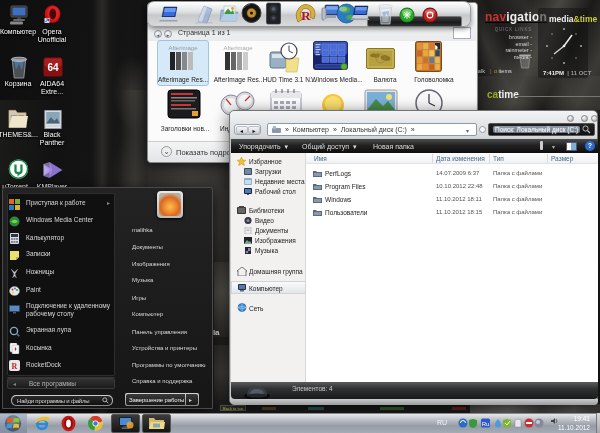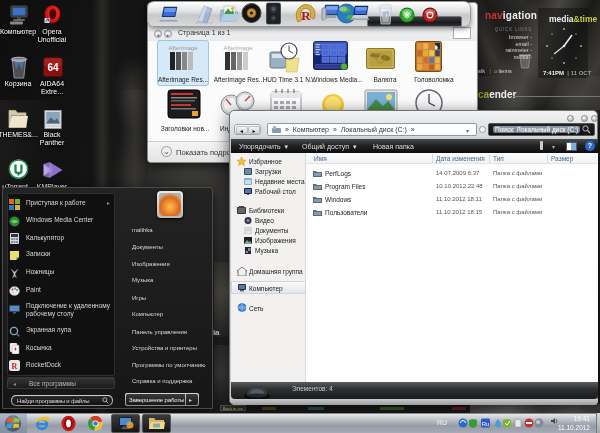--- a/index.html
+++ b/index.html
@@ -39,21 +39,21 @@
 
 <div class="abs" style="left:213px;top:405px;width:387px;height:8px;background:#1c1c1c;"></div>
 <div class="abs" style="left:470px;top:404px;width:130px;height:9px;background:linear-gradient(105deg,#4e4c4a,#6a6866 30%,#45433f 55%,#5a5855 80%,#3a3836);"></div>
 <div class="abs" style="left:220px;top:405px;width:26px;height:6px;background:#2e2e2e;border:1px solid #555;font-size:4px;color:#cc4;line-height:5px;text-align:center;overflow:hidden;">Back to top</div>
 <div class="abs" style="left:308px;top:407px;width:16px;height:3px;background:#2e5a5a;"></div>
 <div class="abs" style="left:380px;top:407px;width:24px;height:3px;background:#3a6a2a;"></div>
 <div class="abs" style="left:452px;top:407px;width:14px;height:3px;background:#7a2222;"></div>
 <div class="abs" style="left:262px;top:407px;width:14px;height:3px;background:#5a4a22;"></div>
 
 
-<div class="abs" style="left:485px;top:10px;font-size:10px;font-weight:bold;letter-spacing:.2px;"><span style="color:#c33;">nav</span><span style="color:#eee;">igation</span></div>
+<div class="abs" style="left:485px;top:10px;font-size:12px;font-weight:bold;letter-spacing:.2px;text-decoration:underline;"><span style="color:#c33;">nav</span><span style="color:#eee;">igation</span></div>
 <div class="abs" style="left:480px;top:27px;width:52px;text-align:right;color:#808080;font-size:4.5px;letter-spacing:.8px;">QUICK LINKS</div>
 <div class="abs" style="left:460px;top:34px;width:72px;text-align:right;color:#d8d8d8;font-size:5.5px;line-height:1.2;">browser -<br>email -<br>rainmeter -<br>media -</div>
 
 <div class="abs" style="left:538px;top:8px;width:50px;height:70px;background:rgba(20,20,20,.55);border-radius:2px;"></div>
 <div class="abs" style="left:549px;top:14px;font-size:8.5px;font-weight:bold;"><span style="color:#eee;">media</span><span style="color:#cc3;">&amp;time</span></div>
 <svg class="abs" style="left:541px;top:26px;" width="46" height="42" viewBox="0 0 46 42">
   <g fill="#aaa">
       <circle cx="23" cy="3" r="1"></circle>
       <circle cx="23" cy="37" r="1"></circle>
       <circle cx="6" cy="20" r="1"></circle>
@@ -67,21 +67,21 @@
   <line x1="23" y1="20" x2="13" y2="28" stroke="#ddd" stroke-width="1.2"></line>
   <circle cx="23" cy="20" r="1.3" fill="#eee"></circle>
 </svg>
 <div class="abs" style="left:543px;top:70px;font-size:6px;color:#eee;font-weight:bold;">7:41PM&nbsp;&nbsp;<span style="color:#999;">| 11 OCT</span></div>
 
 <div class="abs" style="left:469px;top:68px;font-size:5.5px;color:#ddd;"><span style="color:#9a3;">sh</span> talk&nbsp;&nbsp;&nbsp;<span style="color:#777;">|</span>&nbsp;&nbsp;<span style="color:#c93;">o</span> items</div>
 <svg class="abs" style="left:518px;top:52px;" width="14" height="17" viewBox="0 0 14 17">
   <path d="M2 4 L3.5 16 L10.5 16 L12 4 Z" fill="rgba(200,200,200,.25)" stroke="#999" stroke-width=".7"></path>
   <rect x="1" y="2.5" width="12" height="1.5" rx=".7" fill="#aaa"></rect>
 </svg>
-<div class="abs" style="left:478px;top:89px;font-size:10px;font-weight:bold;"><span style="color:#9a2;">ca</span><span style="color:#eee;">ender</span></div>
+<div class="abs" style="left:478px;top:89px;font-size:10px;font-weight:bold;"><span style="color:#9a2;margin-left:9px;">ca</span><span style="color:#eee;">time</span></div>
 <div class="abs" style="left:513px;top:96px;width:87px;height:1px;background:#777;"></div>
 
 
 
 <svg class="abs" style="left:8px;top:5px;" width="22" height="20" viewBox="0 0 22 20">
   <rect x="3" y="1" width="16" height="11" rx="1" fill="#2b2b30" stroke="#555"></rect>
   <rect x="4.5" y="2.5" width="13" height="8" fill="#3f6fc0"></rect>
   <rect x="9" y="12" width="4" height="2" fill="#444"></rect>
   <rect x="5" y="14" width="12" height="2" rx="1" fill="#666"></rect>
   <rect x="2" y="16.5" width="13" height="3" rx="1" fill="#888"></rect>

